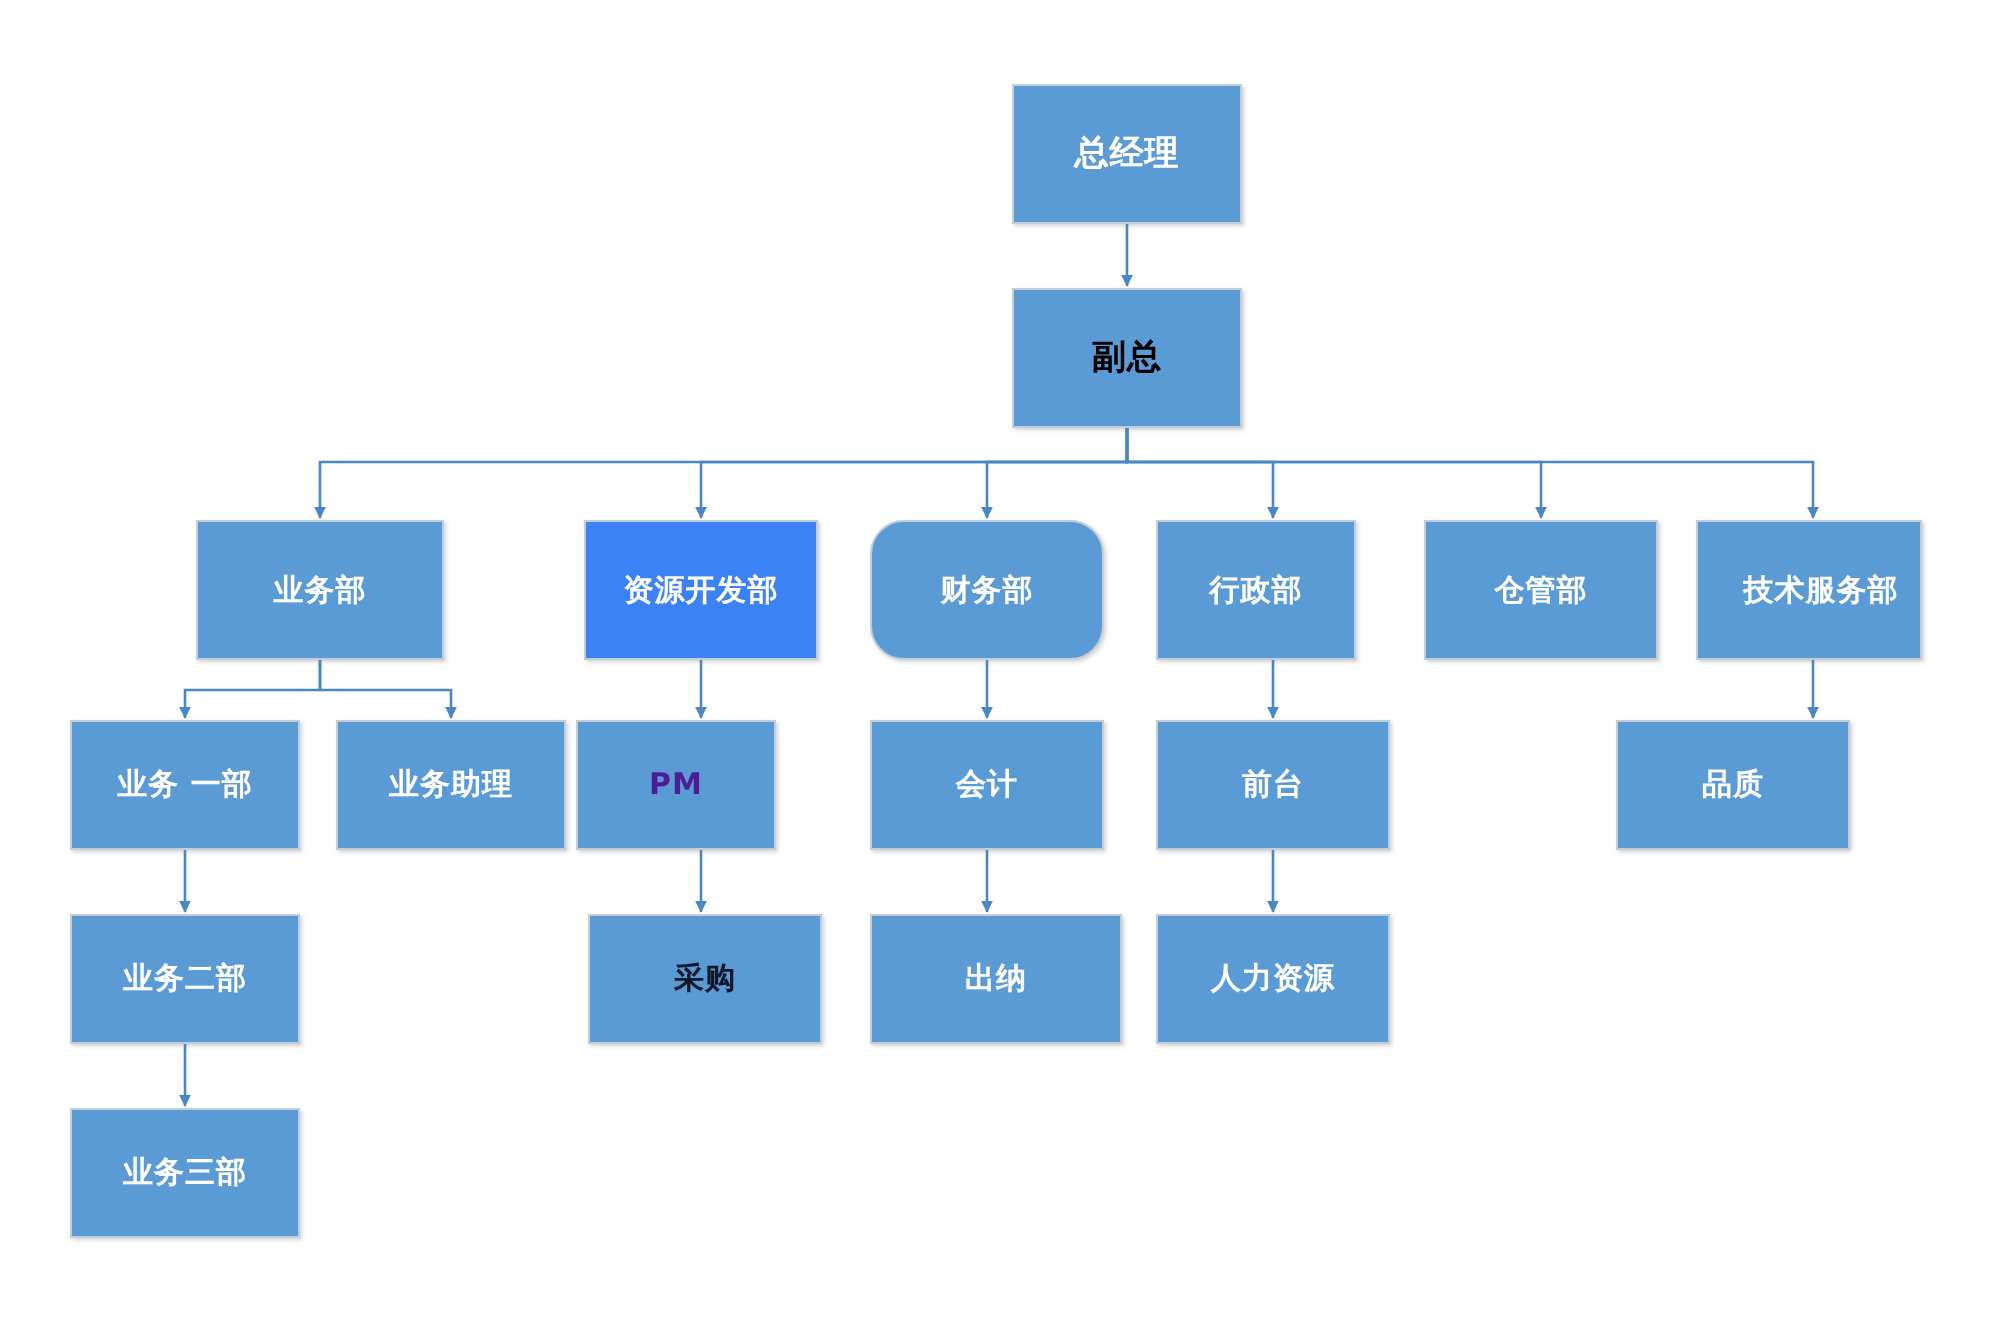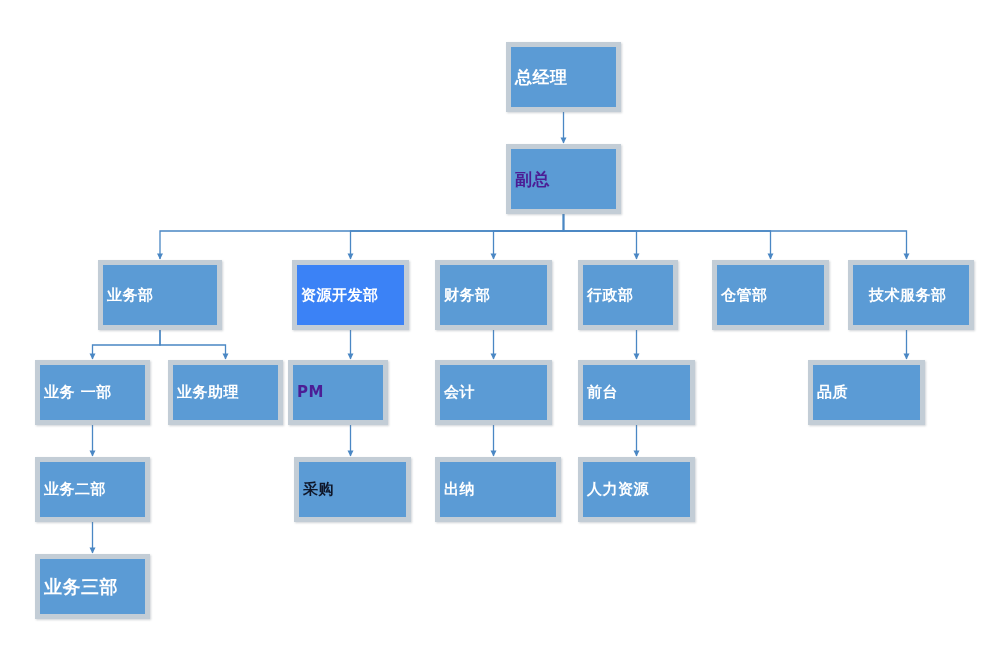--- a/index.html
+++ b/index.html
@@ -23,23 +23,24 @@
     left: 0;
     top: 0;
     width: 1007px;
     height: 672px;
     pointer-events: none;
   }
   .node {
     position: absolute;
     box-sizing: border-box;
     background: #5B9BD5;
-    border: 5px solid #1d4ed8;
+    border: 1px solid #1d4ed8;
     display: flex;
     align-items: center;
+    justify-content: center;
     color: #ffffff;
     font-weight: bold;
     letter-spacing: 0.5px;
     text-align: center;
     line-height: 1.1;
     box-shadow: 1px 1px 2px rgba(120,130,140,0.35);
     user-select: none;
   }
   .node-label {
     display: block;
@@ -73,39 +74,39 @@
       <path d="M 493.5 330 L 493.5 359" fill="none" stroke="#4A87C4" stroke-width="1.3" marker-end="url(#arrowhead)"></path>
       <path d="M 493.5 425 L 493.5 456" fill="none" stroke="#4A87C4" stroke-width="1.3" marker-end="url(#arrowhead)"></path>
       <path d="M 636.5 330 L 636.5 359" fill="none" stroke="#4A87C4" stroke-width="1.3" marker-end="url(#arrowhead)"></path>
       <path d="M 636.5 425 L 636.5 456" fill="none" stroke="#4A87C4" stroke-width="1.3" marker-end="url(#arrowhead)"></path>
       <path d="M 906.5 330 L 906.5 359" fill="none" stroke="#4A87C4" stroke-width="1.3" marker-end="url(#arrowhead)"></path>
     </svg>
   <div id="node-layer">
       <div class="node" style="left: 506px; top: 42px; width: 115px; height: 70px; background: rgb(91, 155, 213); border-color: rgb(195, 205, 214); color: rgb(255, 255, 255);">
         <span class="node-label" style="font-size: 17px;">总经理</span>
       </div>
-      <div class="node" style="left: 506px; top: 144px; width: 115px; height: 70px; background: rgb(91, 155, 213); border-color: rgb(195, 205, 214); color: #4c1d95;">
+      <div class="node" style="left: 506px; top: 144px; width: 115px; height: 70px; background: rgb(91, 155, 213); border-color: rgb(195, 205, 214); color: #000000;">
         <span class="node-label" style="font-size: 17px;">副总</span>
       </div>
       <div class="node" style="left: 98px; top: 260px; width: 124px; height: 70px; background: rgb(91, 155, 213); border-color: rgb(195, 205, 214); color: rgb(255, 255, 255);">
         <span class="node-label" style="font-size: 15px;">业务部</span>
       </div>
       <div class="node" style="left: 292px; top: 260px; width: 117px; height: 70px; background: #3b82f6; border-color: rgb(195, 205, 214); color: rgb(255, 255, 255);">
         <span class="node-label" style="font-size: 15px;">资源开发部</span>
       </div>
-      <div class="node" style="left: 435px; top: 260px; width: 117px; height: 70px; background: rgb(91, 155, 213); border-color: rgb(195, 205, 214); color: rgb(255, 255, 255);">
+      <div class="node" style="left: 435px; top: 260px; width: 117px; height: 70px; background: rgb(91, 155, 213); border-color: rgb(195, 205, 214); color: rgb(255, 255, 255); border-radius: 17px;">
         <span class="node-label" style="font-size: 15px;">财务部</span>
       </div>
       <div class="node" style="left: 578px; top: 260px; width: 100px; height: 70px; background: rgb(91, 155, 213); border-color: rgb(195, 205, 214); color: rgb(255, 255, 255);">
         <span class="node-label" style="font-size: 15px;">行政部</span>
       </div>
       <div class="node" style="left: 712px; top: 260px; width: 117px; height: 70px; background: rgb(91, 155, 213); border-color: rgb(195, 205, 214); color: rgb(255, 255, 255);">
         <span class="node-label" style="font-size: 15px;">仓管部</span>
       </div>
-      <div class="node" style="left: 848px; top: 260px; width: 126px; height: 70px; background: rgb(91, 155, 213); border-color: rgb(195, 205, 214); color: rgb(255, 255, 255); padding-left: 12px;">
+      <div class="node" style="left: 848px; top: 260px; width: 113px; height: 70px; background: rgb(91, 155, 213); border-color: rgb(195, 205, 214); color: rgb(255, 255, 255); padding-left: 12px;">
         <span class="node-label" style="font-size: 15px;">技术服务部</span>
       </div>
       <div class="node" style="left: 35px; top: 360px; width: 115px; height: 65px; background: rgb(91, 155, 213); border-color: rgb(195, 205, 214); color: rgb(255, 255, 255);">
         <span class="node-label" style="font-size: 15px;">业务 一部</span>
       </div>
       <div class="node" style="left: 168px; top: 360px; width: 115px; height: 65px; background: rgb(91, 155, 213); border-color: rgb(195, 205, 214); color: rgb(255, 255, 255);">
         <span class="node-label" style="font-size: 15px;">业务助理</span>
       </div>
       <div class="node" style="left: 288px; top: 360px; width: 100px; height: 65px; background: rgb(91, 155, 213); border-color: rgb(195, 205, 214); color: #4c1d95;">
         <span class="node-label" style="font-size: 15px;">PM</span>
@@ -125,16 +126,16 @@
       <div class="node" style="left: 294px; top: 457px; width: 117px; height: 65px; background: rgb(91, 155, 213); border-color: rgb(195, 205, 214); color: #0f172a;">
         <span class="node-label" style="font-size: 15px;">采购</span>
       </div>
       <div class="node" style="left: 435px; top: 457px; width: 126px; height: 65px; background: rgb(91, 155, 213); border-color: rgb(195, 205, 214); color: rgb(255, 255, 255);">
         <span class="node-label" style="font-size: 15px;">出纳</span>
       </div>
       <div class="node" style="left: 578px; top: 457px; width: 117px; height: 65px; background: rgb(91, 155, 213); border-color: rgb(195, 205, 214); color: rgb(255, 255, 255);">
         <span class="node-label" style="font-size: 15px;">人力资源</span>
       </div>
       <div class="node" style="left: 35px; top: 554px; width: 115px; height: 65px; background: rgb(91, 155, 213); border-color: rgb(195, 205, 214); color: rgb(255, 255, 255);">
-        <span class="node-label" style="font-size: 18px;">业务三部</span>
+        <span class="node-label" style="font-size: 15px;">业务三部</span>
       </div>
     </div>
 </div>
 
 </body></html>

